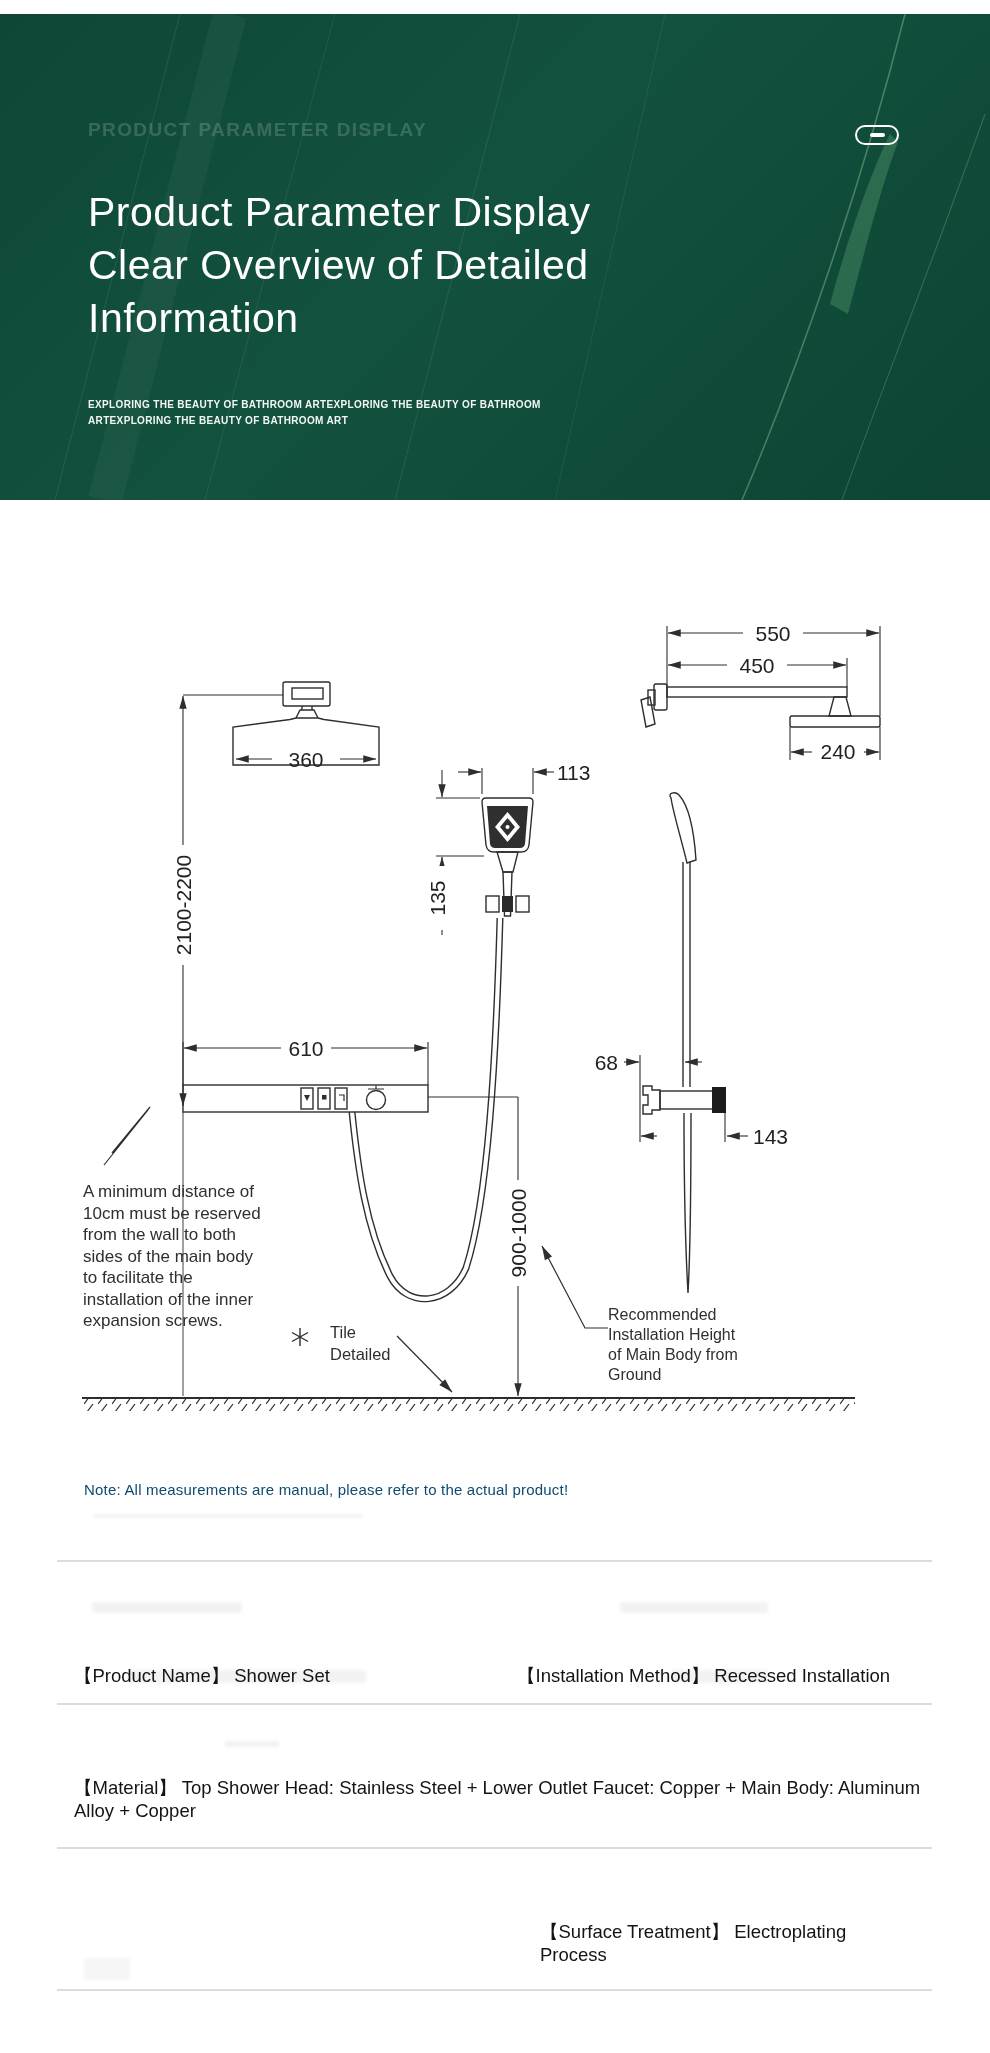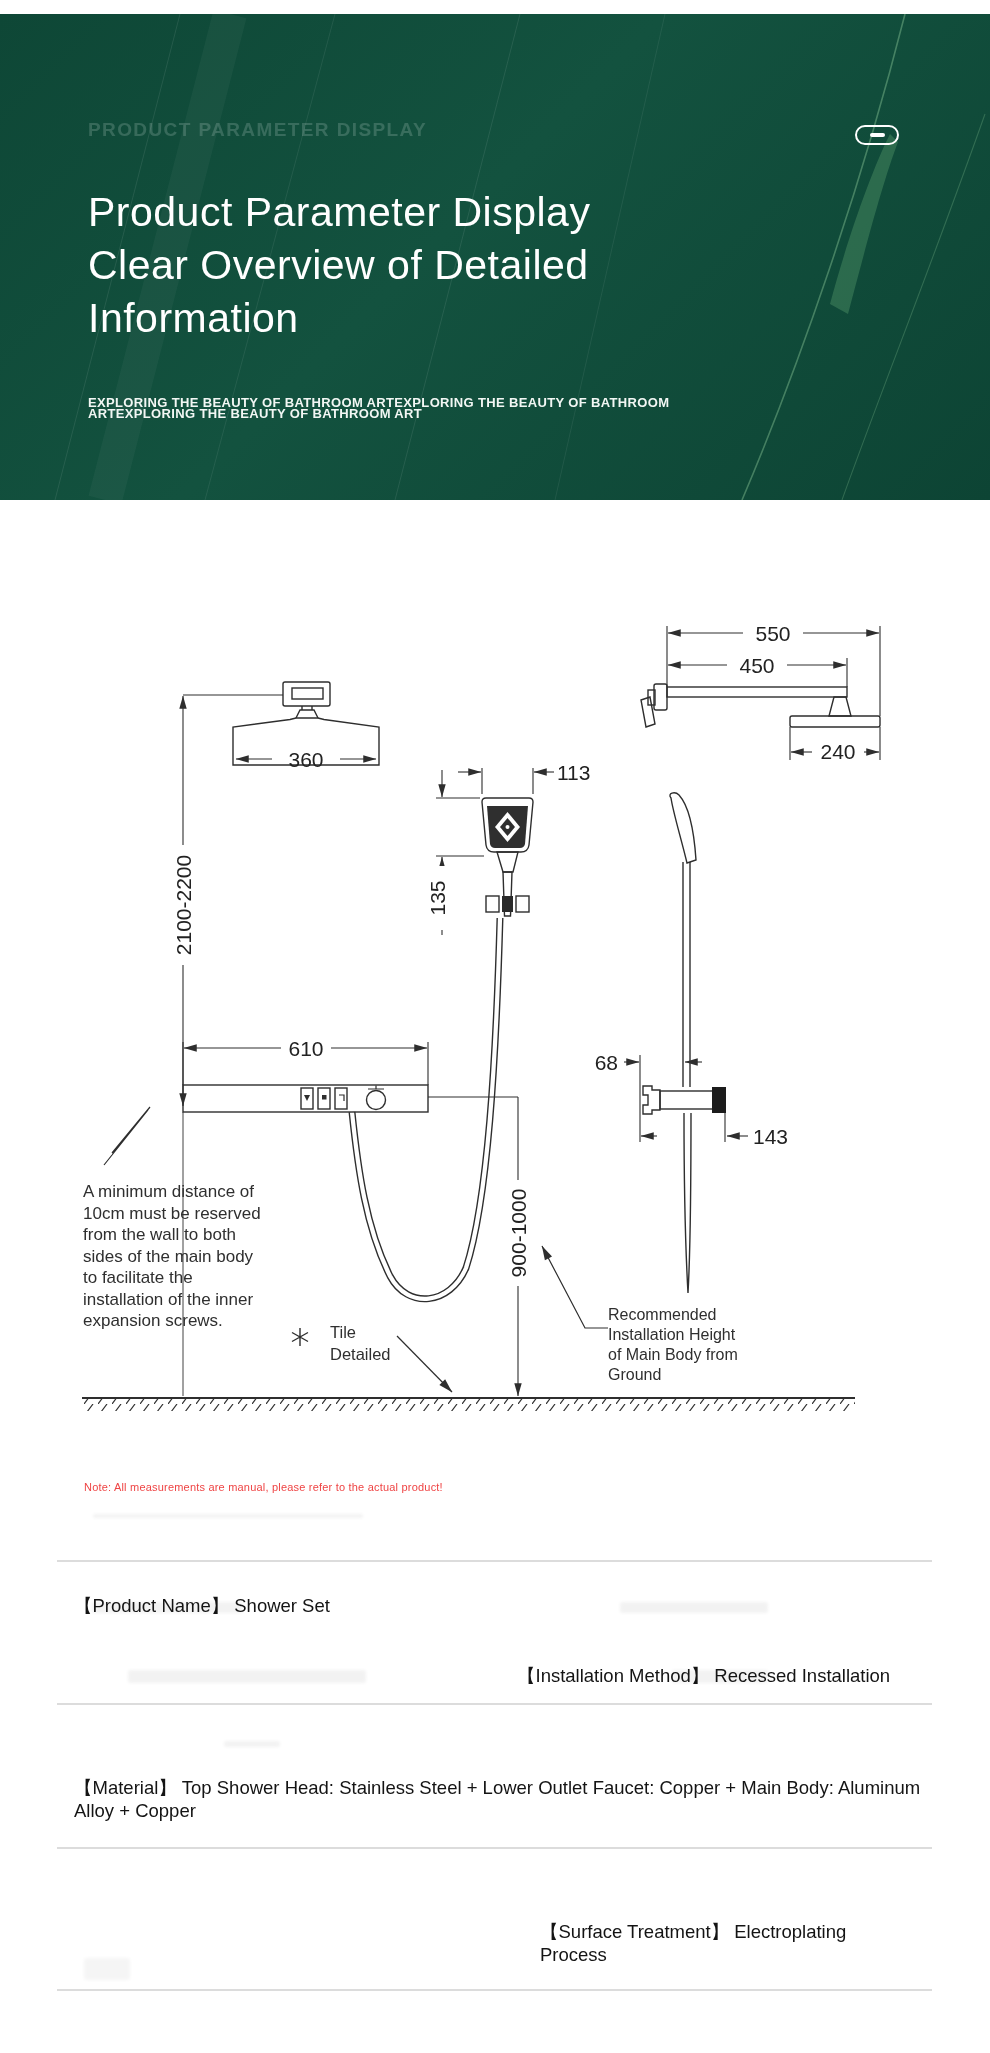--- a/index.html
+++ b/index.html
@@ -7,34 +7,34 @@
         font-family:"Liberation Sans","DejaVu Sans",sans-serif;color:#222;}
   .abs{position:absolute;}
   
   .hero{position:absolute;left:0;top:14px;width:990px;height:486px;overflow:hidden;
         background:linear-gradient(135deg,#0e4736 0%,#13523f 45%,#0d4434 100%);}
   .hero svg{position:absolute;left:0;top:0;}
   .watermark{position:absolute;left:88px;top:105px;font-size:19px;font-weight:700;
              letter-spacing:1.4px;color:rgba(215,232,225,0.20);white-space:pre;}
   .hero-title{position:absolute;left:88px;top:172px;font-size:41px;line-height:53px;
               font-weight:500;color:#ffffff;letter-spacing:0.5px;white-space:pre-line;}
-  .tagline{position:absolute;left:88px;top:383px;font-size:13px;font-weight:700;
-           color:#f2f7f4;letter-spacing:0.35px;line-height:11px;white-space:pre-line;}
+  .tagline{position:absolute;left:88px;top:383px;font-size:10px;font-weight:700;
+           color:#f2f7f4;letter-spacing:0.35px;line-height:16px;white-space:pre-line;}
   .cap-icon{position:absolute;left:855px;top:111px;width:44px;height:20px;
             border:2.5px solid #fff;border-radius:11px;box-sizing:border-box;}
   .cap-icon .dash{position:absolute;left:50%;top:50%;width:15px;height:4px;margin:-2px 0 0 -7.5px;
             background:#fff;border-radius:2px;}
   
   .diagram-svg{position:absolute;left:0;top:0;}
   .dim-text{font-size:21px;fill:#222;}
   .label{position:absolute;color:#2f2f2f;white-space:pre-line;}
   .wall-note{left:83px;top:1181px;width:240px;font-size:17px;line-height:21.5px;}
   .tile-label{left:330px;top:1321px;font-size:16.5px;line-height:22px;}
   .rec-label{left:608px;top:1305px;font-size:16px;line-height:20px;}
-  .note-text{left:84px;top:1481px;font-size:11px;color:#ef4444;letter-spacing:0.2px;}
+  .note-text{left:84px;top:1481px;font-size:15px;color:#0c4a6e;letter-spacing:0.2px;}
   
   .divider{position:absolute;left:57px;width:875px;height:2px;background:#dcdcdc;}
   .spec-cell{position:absolute;font-size:18.5px;line-height:23px;color:#141414;white-space:pre-line;}
   .spec-cell .val{margin-left:5px;}
   .ghost{position:absolute;background:#555;opacity:0.07;border-radius:3px;filter:blur(1.5px);}
 </style>
 </head>
 <body>
 
 <div class="page">
@@ -245,21 +245,21 @@
   <div class="ghost" style="left:128px;top:1670px;width:238px;height:13px;"></div>
   <div class="ghost" style="left:672px;top:1670px;width:96px;height:13px;"></div>
   <div class="ghost" style="left:224px;top:1741px;width:56px;height:6px;"></div>
   <div class="ghost" style="left:84px;top:1958px;width:46px;height:22px;opacity:0.05;"></div>
 
   <div class="divider" style="top:1560px;"></div>
   <div class="divider" style="top:1703px;"></div>
   <div class="divider" style="top:1847px;"></div>
   <div class="divider" style="top:1989px;"></div>
 
-  <div class="spec-cell" style="left:74px;top:1571px;width:420px;">
+  <div class="spec-cell" style="left:74px;top:1641px;width:420px;">
     <span>【Product Name】</span><span class="val">Shower Set</span>
   </div>
   <div class="spec-cell" style="left:517px;top:1641px;width:420px;">
     <span>【Installation Method】</span><span class="val">Recessed Installation</span>
   </div>
 
   <div class="spec-cell" style="left:74px;top:1753px;width:862px;text-indent:6px;">
     <span>【Material】</span><span class="val">Top Shower Head: Stainless Steel + Lower Outlet Faucet: Copper + Main Body: Aluminum Alloy + Copper</span>
   </div>
 

